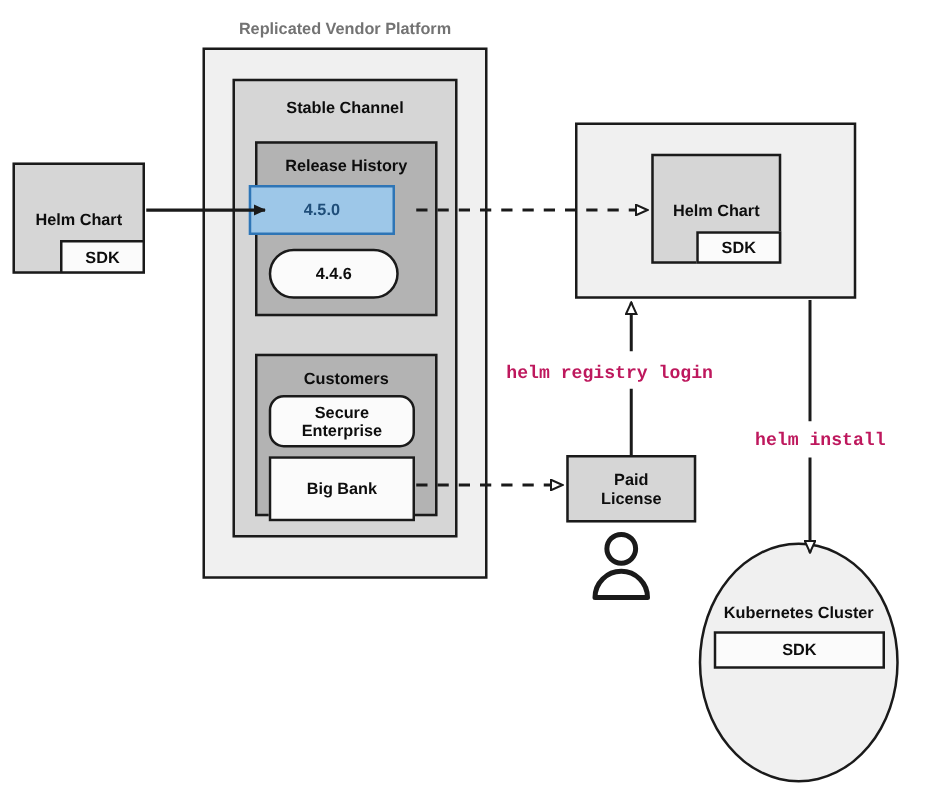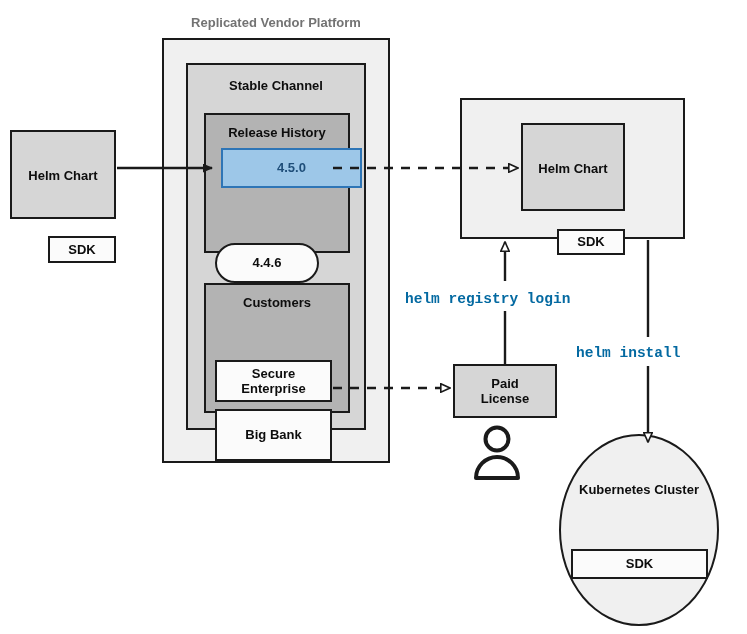--- a/index.html
+++ b/index.html
@@ -7,32 +7,32 @@
        font-family:"Liberation Sans",sans-serif;color:#0d0d0d;}
   #stage{position:relative;width:747px;height:634px;}
 
   .lbl{position:absolute;font-weight:bold;font-size:13px;color:#737373;
        text-align:center;line-height:1.18;white-space:pre-line;}
 
   .box{position:absolute;box-sizing:border-box;border:2px solid #1a1a1a;}
   .fill-light{background:#f0f0f0;}
   .fill-gray{background:#d6d6d6;}
   .fill-mid{background:#b3b3b3;}
-  .fill-white{background:#fbfbfb;margin-top:44px;}
+  .fill-white{background:#fbfbfb;}
   .fill-blue{background:#9dc7e8;border-color:#2e75b6;}
 
   .boxlabel{position:absolute;left:0;right:0;text-align:center;
             font-weight:bold;font-size:13px;line-height:1.18;white-space:pre-line;}
   .center-txt{display:flex;align-items:center;justify-content:center;
               text-align:center;font-weight:bold;font-size:13px;line-height:1.18;
               white-space:pre-line;height:100%;}
   .blue-txt{color:#1f4e79;}
 
   .mono{position:absolute;font-family:"Liberation Mono",monospace;
-        font-weight:bold;font-size:14.5px;color:#0369a1;white-space:nowrap;}
+        font-weight:bold;font-size:14.5px;color:#be185d;white-space:nowrap;}
 
   .circle{position:absolute;box-sizing:border-box;border:2.5px solid #1a1a1a;
           border-radius:50%;background:#f0f0f0;}
 
   svg.wires{position:absolute;left:0;top:0;width:747px;height:634px;
             pointer-events:none;overflow:visible;}
 </style>
 </head>
 <body>
 
@@ -49,31 +49,31 @@
 
   <div class="box fill-light" style="left:162px;top:38px;width:228px;height:425px;"></div>
 
   <div class="box fill-gray" style="left:186px;top:63px;width:180px;height:367px;">
     <div class="boxlabel" style="top:13px;">Stable Channel</div>
   </div>
 
   <div class="box fill-mid" style="left:204px;top:113px;width:146px;height:140px;">
     <div class="boxlabel" style="top:10px;">Release History</div>
   </div>
-  <div class="box fill-blue" style="left:221px;top:148px;width:141px;height:40px;">
+  <div class="box fill-blue" style="left:199px;top:148px;width:117px;height:40px;">
     <div class="center-txt blue-txt">4.5.0</div>
   </div>
   <div class="box fill-white" style="left:215px;top:199px;width:104px;height:40px;border-radius:20px;">
     <div class="center-txt">4.4.6</div>
   </div>
 
   <div class="box fill-mid" style="left:204px;top:283px;width:146px;height:130px;">
     <div class="boxlabel" style="top:10px;">Customers</div>
   </div>
-  <div class="box fill-white" style="left:215px;top:316px;width:117px;height:42px;">
+  <div class="box fill-white" style="left:215px;top:316px;width:117px;height:42px;border-radius:12px;">
     <div class="center-txt">Secure
 Enterprise</div>
   </div>
   <div class="box fill-white" style="left:215px;top:365px;width:117px;height:52px;">
     <div class="center-txt">Big Bank</div>
   </div>
 
 
   <div class="box fill-light" style="left:460px;top:98px;width:225px;height:141px;"></div>
 
@@ -90,21 +90,21 @@
   </div>
 
   <svg class="wires" style="left:0;top:0;">
     <g>
       <circle cx="497" cy="439" r="11.5" fill="none" stroke="#1a1a1a" stroke-width="4"></circle>
       <path d="M476 478 a21 21 0 0 1 42 0 z" fill="none" stroke="#1a1a1a" stroke-width="4" stroke-linejoin="round"></path>
     </g>
   </svg>
 
   <div class="mono" style="left:405px;top:291px;">helm registry login</div>
-  <div class="mono" style="left:576px;top:345px;">helm install</div>
+  <div class="mono" style="left:604px;top:345px;">helm install</div>
 
   <div class="circle" style="left:559px;top:434px;width:160px;height:192px;">
     <div class="boxlabel" style="top:46px;">Kubernetes Cluster</div>
   </div>
   <div class="box fill-white" style="left:571px;top:505px;width:137px;height:30px;">
     <div class="center-txt">SDK</div>
   </div>
 
   <svg class="wires">
     <defs>

